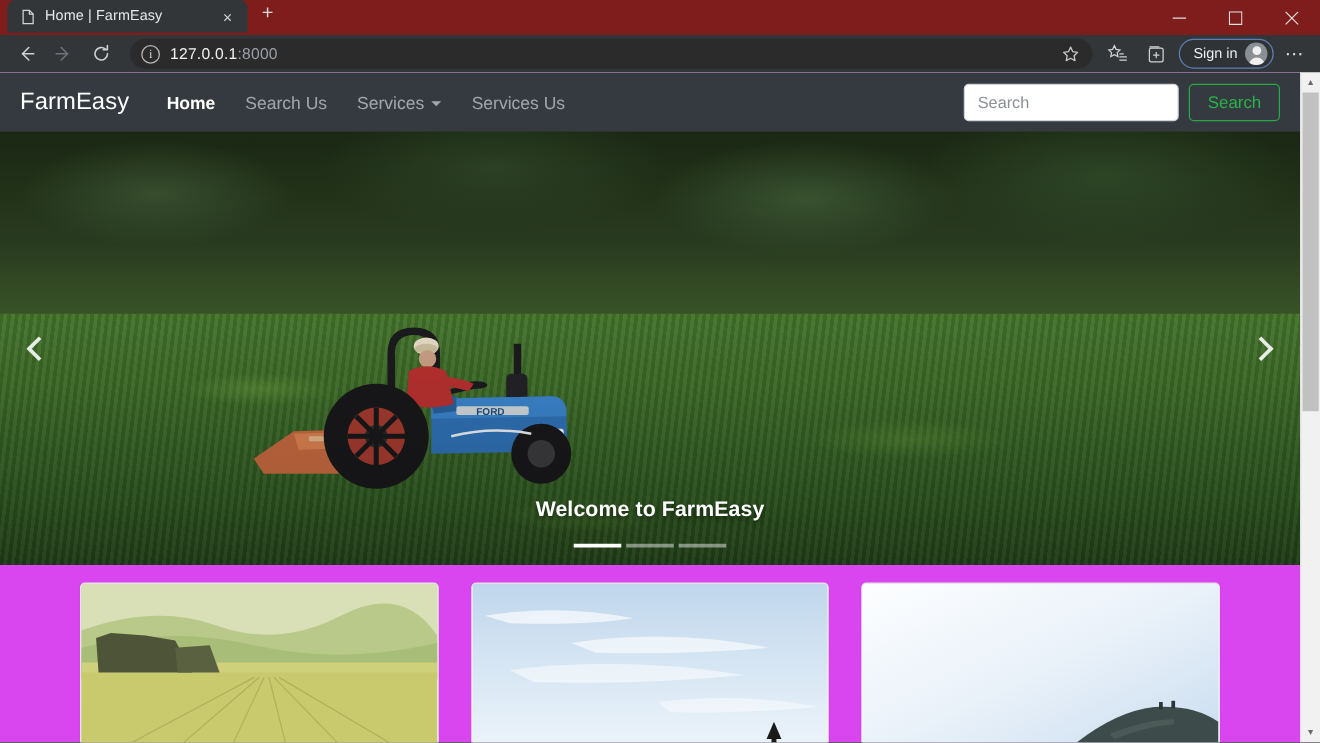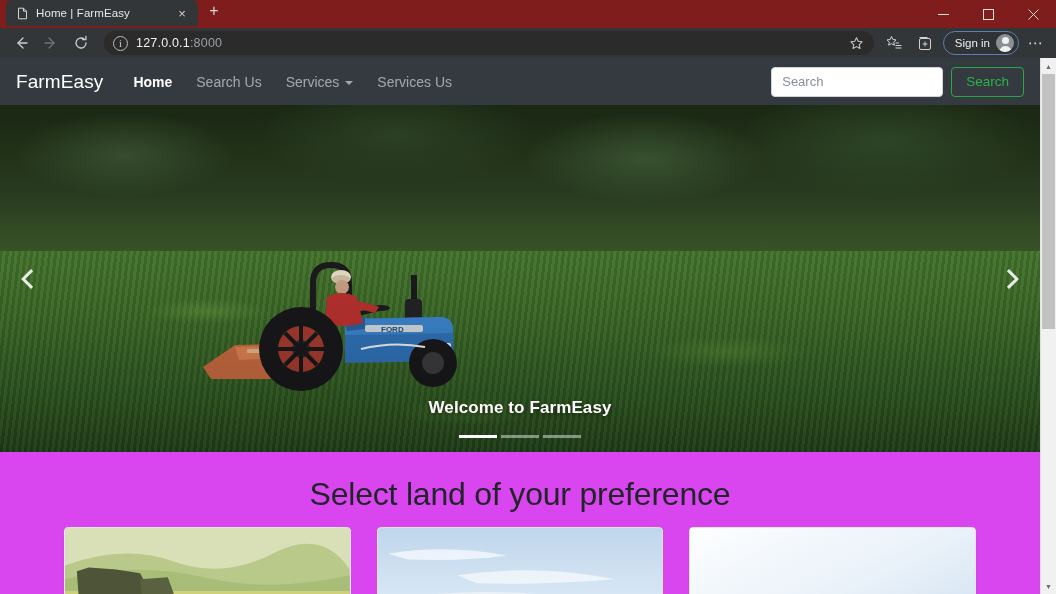--- a/index.html
+++ b/index.html
@@ -434,21 +434,20 @@
         <div class="caption">
           <div class="caption-title">Welcome to FarmEasy</div>
         </div>
         <div class="indicators">
           <span class="ind active"></span>
           <span class="ind"></span>
           <span class="ind"></span>
         </div>
       </div>
 
-      <h1 class="section-title">Select land of your preference</h1>
 
       <div class="cards">
         <div class="card">
           <div class="card-img img-valley">
             <svg width="100%" height="100%" viewBox="0 0 288 140" preserveAspectRatio="none">
               <rect width="288" height="140" fill="#d7dcb4"></rect>
               <path d="M0 0h288v62H0z" fill="#d9dfb6"></path>
               <path d="M0 38 Q60 16 110 34 T210 26 T288 42 L288 70 L0 70z" fill="#b9c98a"></path>
               <path d="M0 52 Q70 34 140 50 T288 48 L288 76 L0 76z" fill="#a8bd77"></path>
               <path d="M0 64h288v10H0z" fill="#cfd07a"></path>

